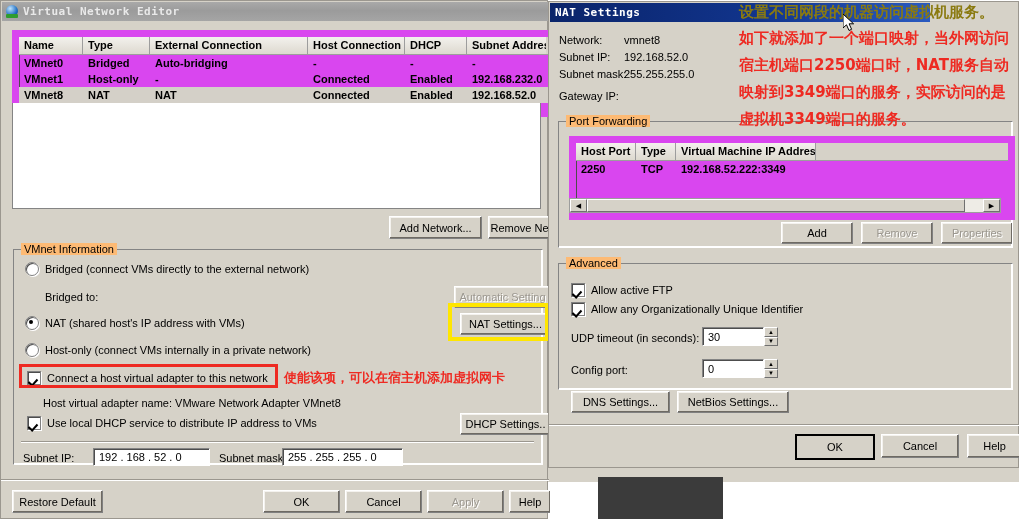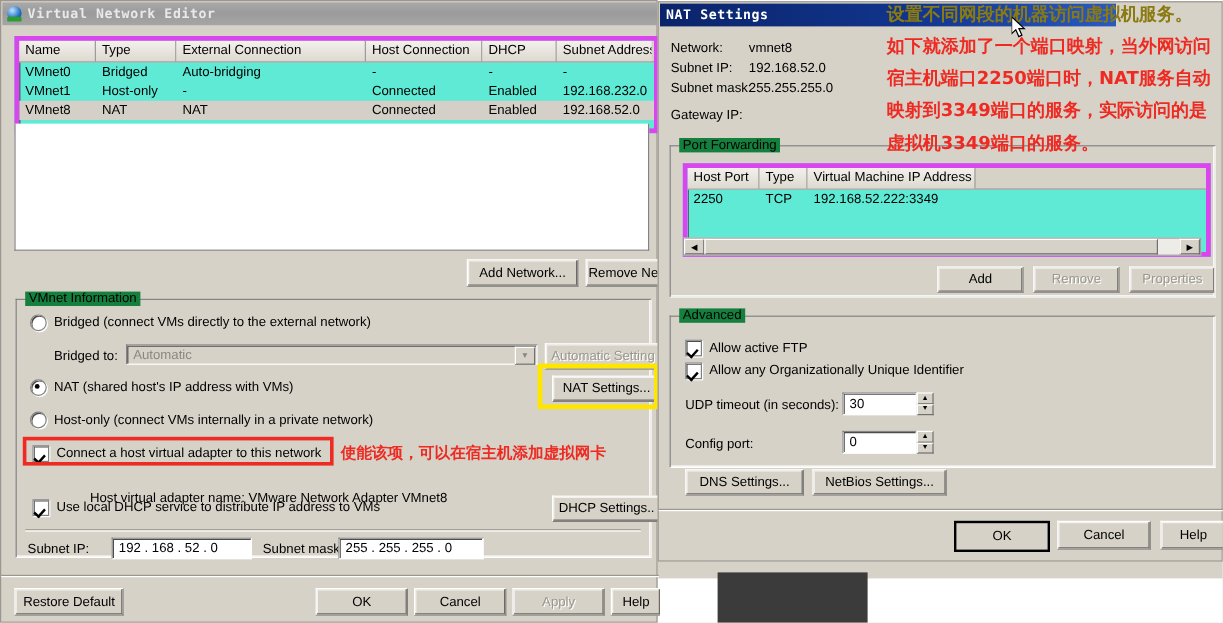--- a/index.html
+++ b/index.html
@@ -53,21 +53,21 @@
     cursor:default;white-space:nowrap;overflow:hidden;
   }
   .btn.disabled{color:#9b978f;text-shadow:1px 1px 0 #ffffff;}
   .btn.default{border:2px solid #000;box-shadow:none;}
   .group{
     position:absolute;border:1px solid #ffffff;
     border-top:1px solid #848484;border-left:1px solid #848484;
     box-shadow:inset -1px -1px 0 #ffffff;
   }
   .group > .g-title{
-    position:absolute;top:-7px;left:7px;background:#15803d;
+    position:absolute;top:-7px;left:7px;background:#fdba74;
     padding:0 3px;font-size:11px;color:#000;
   }
   .field{
     background:#ffffff;border:1px solid #848484;
     border-right-color:#ffffff;border-bottom-color:#ffffff;
     box-shadow:inset 1px 1px 0 #4d4d4d;
     display:flex;align-items:center;padding-left:5px;font-size:11px;
   }
   .field.disabled{background:#d6d2c8;color:#8b8780;}
   .radio{
@@ -85,22 +85,22 @@
     border:1px solid #808080;box-shadow:inset 1px 1px 0 #4d4d4d,1px 1px 0 #fff;
     position:relative;
   }
   .check.on::after{
     content:"";position:absolute;left:2px;top:5px;width:4px;height:7px;
     border:solid #000;border-width:0 2px 2px 0;transform:rotate(42deg);
   }
   .row{display:flex;align-items:center;gap:6px;}
   .lbl{font-size:11px;color:#000;white-space:nowrap;}
   
-  .listview{background:#5eead4;border:4px solid #d946ef;
-    box-shadow:inset 1px 1px 0 #4d4d4d;overflow:hidden;position:absolute;}
+  .listview{background:#d946ef;border:7px solid #d946ef;
+    box-shadow:inset 1px 1px 0 #4d4d4d;overflow:hidden;position:absolute;font-weight:bold;}
   .lv-head{display:flex;height:17px;background:#d6d2c8;border-bottom:1px solid #9d9d9d;}
   .lv-head > div{
     border-right:1px solid #9d9d9d;padding-left:5px;font-size:11px;
     line-height:17px;box-sizing:border-box;
     background:linear-gradient(to bottom,#f3f1ed,#ddd9cf);
     white-space:nowrap;overflow:hidden;
   }
   .lv-row{display:flex;height:16px;}
   .lv-row.sel{background:#d4d0c8;}
   .lv-row > div{
@@ -200,24 +200,20 @@
   <div class="group" style="left:12px;top:248px;width:528px;height:214px;">
     <span class="g-title">VMnet Information</span>
   </div>
 
   <div class="row" style="position:absolute;left:24px;top:261px;">
     <span class="radio"></span>
     <span class="lbl">Bridged (connect VMs directly to the external network)</span>
   </div>
 
   <span class="lbl" style="position:absolute;left:44px;top:290px;">Bridged to:</span>
-  <div class="field disabled" style="position:absolute;left:104px;top:286px;width:343px;height:17px;box-sizing:border-box;">
-    <span>Automatic</span>
-    <span style="position:absolute;right:1px;top:1px;width:15px;height:13px;background:#d6d2c8;border:1px solid #fff;border-right-color:#707070;border-bottom-color:#707070;display:flex;align-items:center;justify-content:center;font-size:7px;color:#8b8780;">▼</span>
-  </div>
   <div class="btn disabled" style="position:absolute;left:453px;top:285px;width:95px;height:20px;border-right:none;">Automatic Setting</div>
 
   <div class="row" style="position:absolute;left:24px;top:315px;">
     <span class="radio on"></span>
     <span class="lbl">NAT (shared host's IP address with VMs)</span>
   </div>
   <div class="btn" style="position:absolute;left:459px;top:312px;width:89px;height:20px;border-right:none;">NAT Settings...</div>
   <div class="hl-yellow" style="left:447px;top:302px;width:101px;height:38px;"></div>
 
   <div class="row" style="position:absolute;left:24px;top:342px;">
@@ -225,21 +221,21 @@
     <span class="lbl">Host-only (connect VMs internally in a private network)</span>
   </div>
 
   <div class="row" style="position:absolute;left:26px;top:370px;">
     <span class="check on"></span>
     <span class="lbl">Connect a host virtual adapter to this network</span>
   </div>
   <div class="hl-red" style="left:18px;top:363px;width:259px;height:24px;"></div>
   <div class="ann-red" style="left:283px;top:368px;font-size:13px;">使能该项，可以在宿主机添加虚拟网卡</div>
 
-  <span class="lbl" style="position:absolute;left:42px;top:408px;margin-left:32px;">Host virtual adapter name: VMware Network Adapter VMnet8</span>
+  <span class="lbl" style="position:absolute;left:42px;top:396px;">Host virtual adapter name: VMware Network Adapter VMnet8</span>
 
   <div class="row" style="position:absolute;left:26px;top:415px;">
     <span class="check on"></span>
     <span class="lbl">Use local DHCP service to distribute IP address to VMs</span>
   </div>
   <div class="btn" style="position:absolute;left:459px;top:412px;width:89px;height:20px;border-right:none;">DHCP Settings..</div>
 
   <div class="sep-line" style="left:20px;top:440px;width:513px;"></div>
   <div class="sep-line-w" style="left:20px;top:441px;width:513px;background:#ffffff;"></div>
 

